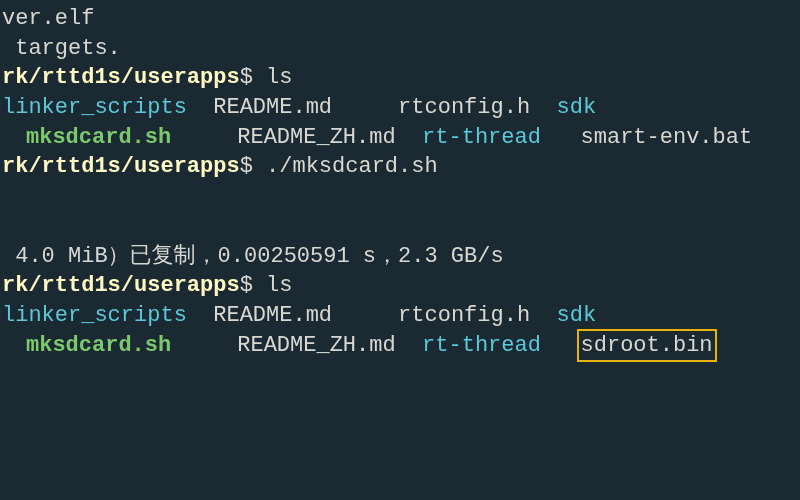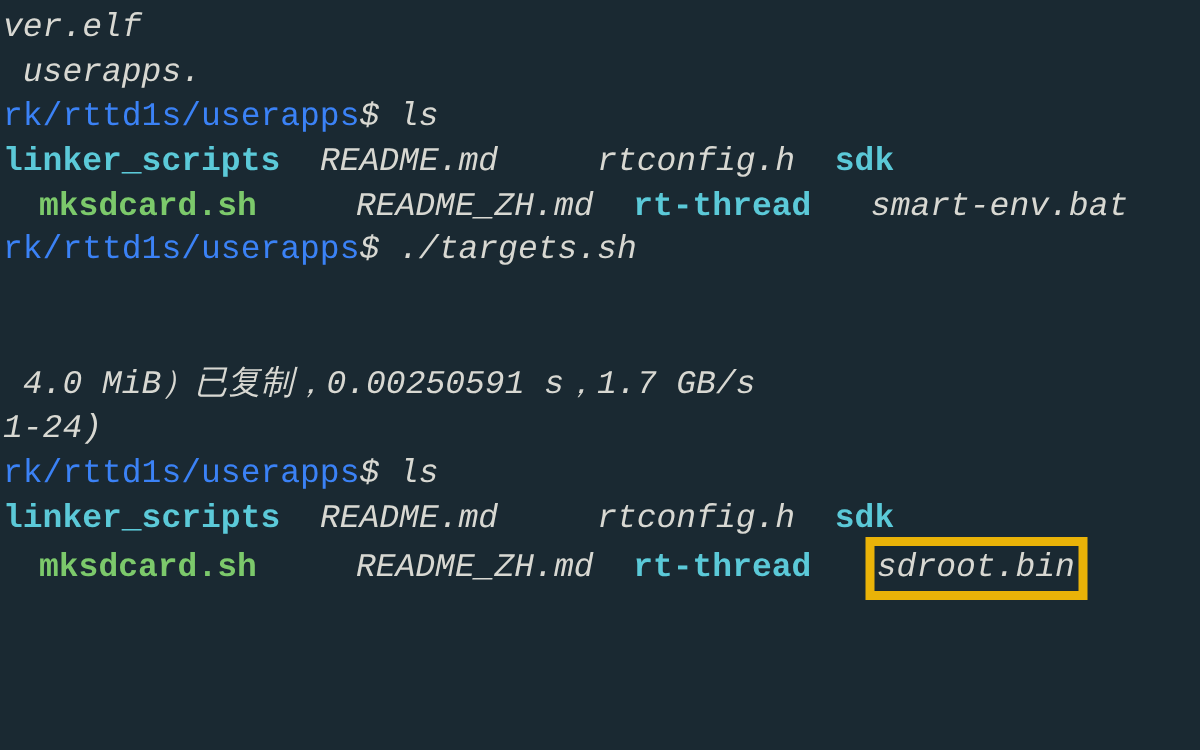--- a/index.html
+++ b/index.html
@@ -16,61 +16,59 @@
       line-height: 1.35;
       width: 800px;
       height: 500px;
       overflow: hidden;
     }
     .line {
       white-space: pre;
       display: block;
     }
     .prompt {
-      color: #3b82f6;
-      font-weight: normal;
+      color: #fef9c3;
+      font-weight: bold;
     }
     .white {
       color: #d8d8d2;
-      font-style: italic;
     }
     .cyan {
       color: #5bc9d8;
-      font-weight: bold;
+      font-weight: normal;
     }
     .green {
       color: #7cc96b;
       font-weight: bold;
       padding-left: 24px;
     }
     .cursor {
       display: inline-block;
       width: 13px;
       height: 23px;
       background: #d8d8d2;
       vertical-align: middle;
       margin-bottom: 3px;
     }
     .highlight-box {
-      border: 6px solid #eab308;
+      border: 2px solid #eab308;
       display: inline-block;
       padding: 0 2px;
       margin: -2px -4px;
     }
   </style>
 </head>
 <body>
 
 <div>
 <span class="line white">ver.elf</span>
-<span class="line white"> userapps.</span>
+<span class="line white"> targets.</span>
 <span class="line"><span class="prompt">rk/rttd1s/userapps</span><span class="white">$</span><span class="white"> ls</span></span>
 <span class="line"><span class="cyan">linker_scripts</span><span class="white">  </span><span class="white">README.md</span><span class="white">     </span><span class="white">rtconfig.h</span><span class="white">  </span><span class="cyan">sdk</span></span>
 <span class="line"><span class="green">mksdcard.sh</span><span class="white">     </span><span class="white">README_ZH.md</span><span class="white">  </span><span class="cyan">rt-thread</span><span class="white">   </span><span class="white">smart-env.bat</span></span>
-<span class="line"><span class="prompt">rk/rttd1s/userapps</span><span class="white">$</span><span class="white"> ./targets.sh</span></span>
+<span class="line"><span class="prompt">rk/rttd1s/userapps</span><span class="white">$</span><span class="white"> ./mksdcard.sh</span></span>
 <span class="line"> </span>
 <span class="line"> </span>
-<span class="line white"> 4.0 MiB）已复制，0.00250591 s，1.7 GB/s</span>
-<span class="line white">1-24)</span>
+<span class="line white"> 4.0 MiB）已复制，0.00250591 s，2.3 GB/s</span>
 <span class="line"><span class="prompt">rk/rttd1s/userapps</span><span class="white">$</span><span class="white"> ls</span></span>
 <span class="line"><span class="cyan">linker_scripts</span><span class="white">  </span><span class="white">README.md</span><span class="white">     </span><span class="white">rtconfig.h</span><span class="white">  </span><span class="cyan">sdk</span></span>
 <span class="line"><span class="green">mksdcard.sh</span><span class="white">     </span><span class="white">README_ZH.md</span><span class="white">  </span><span class="cyan">rt-thread</span><span class="white">   </span><span class="highlight-box"><span class="white">sdroot.bin</span></span></span>
 </div>
 
 </body></html>

